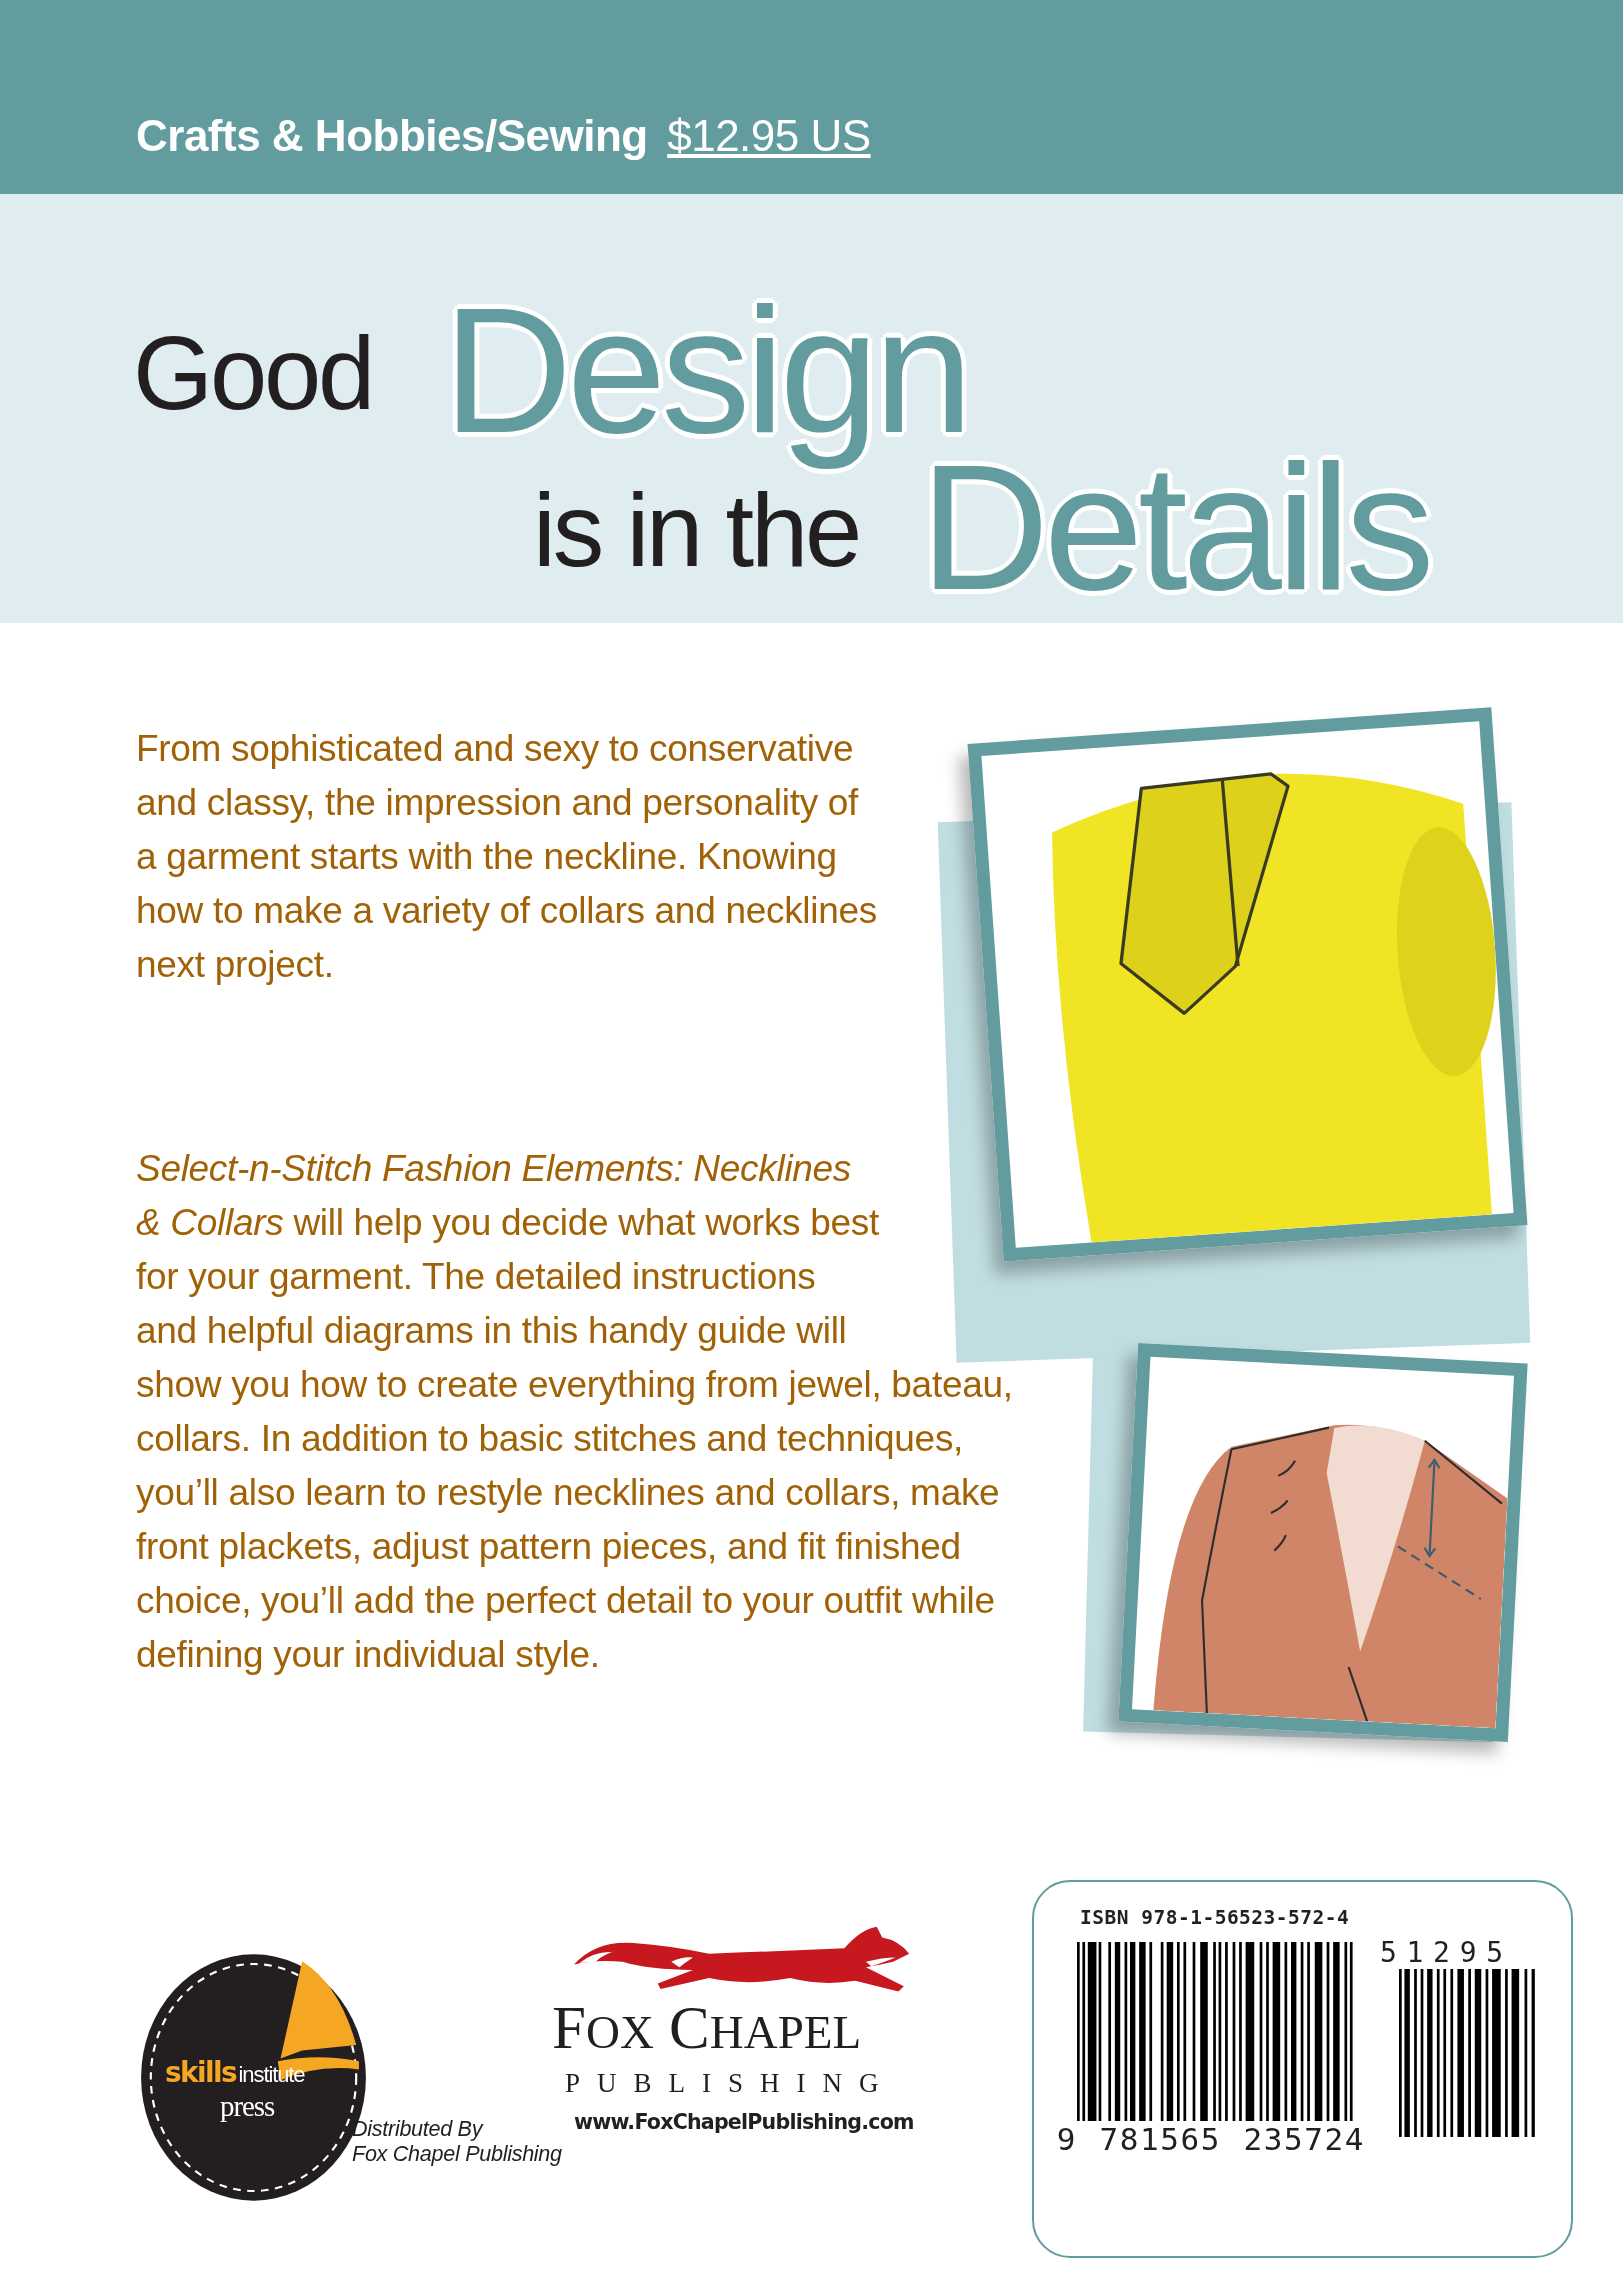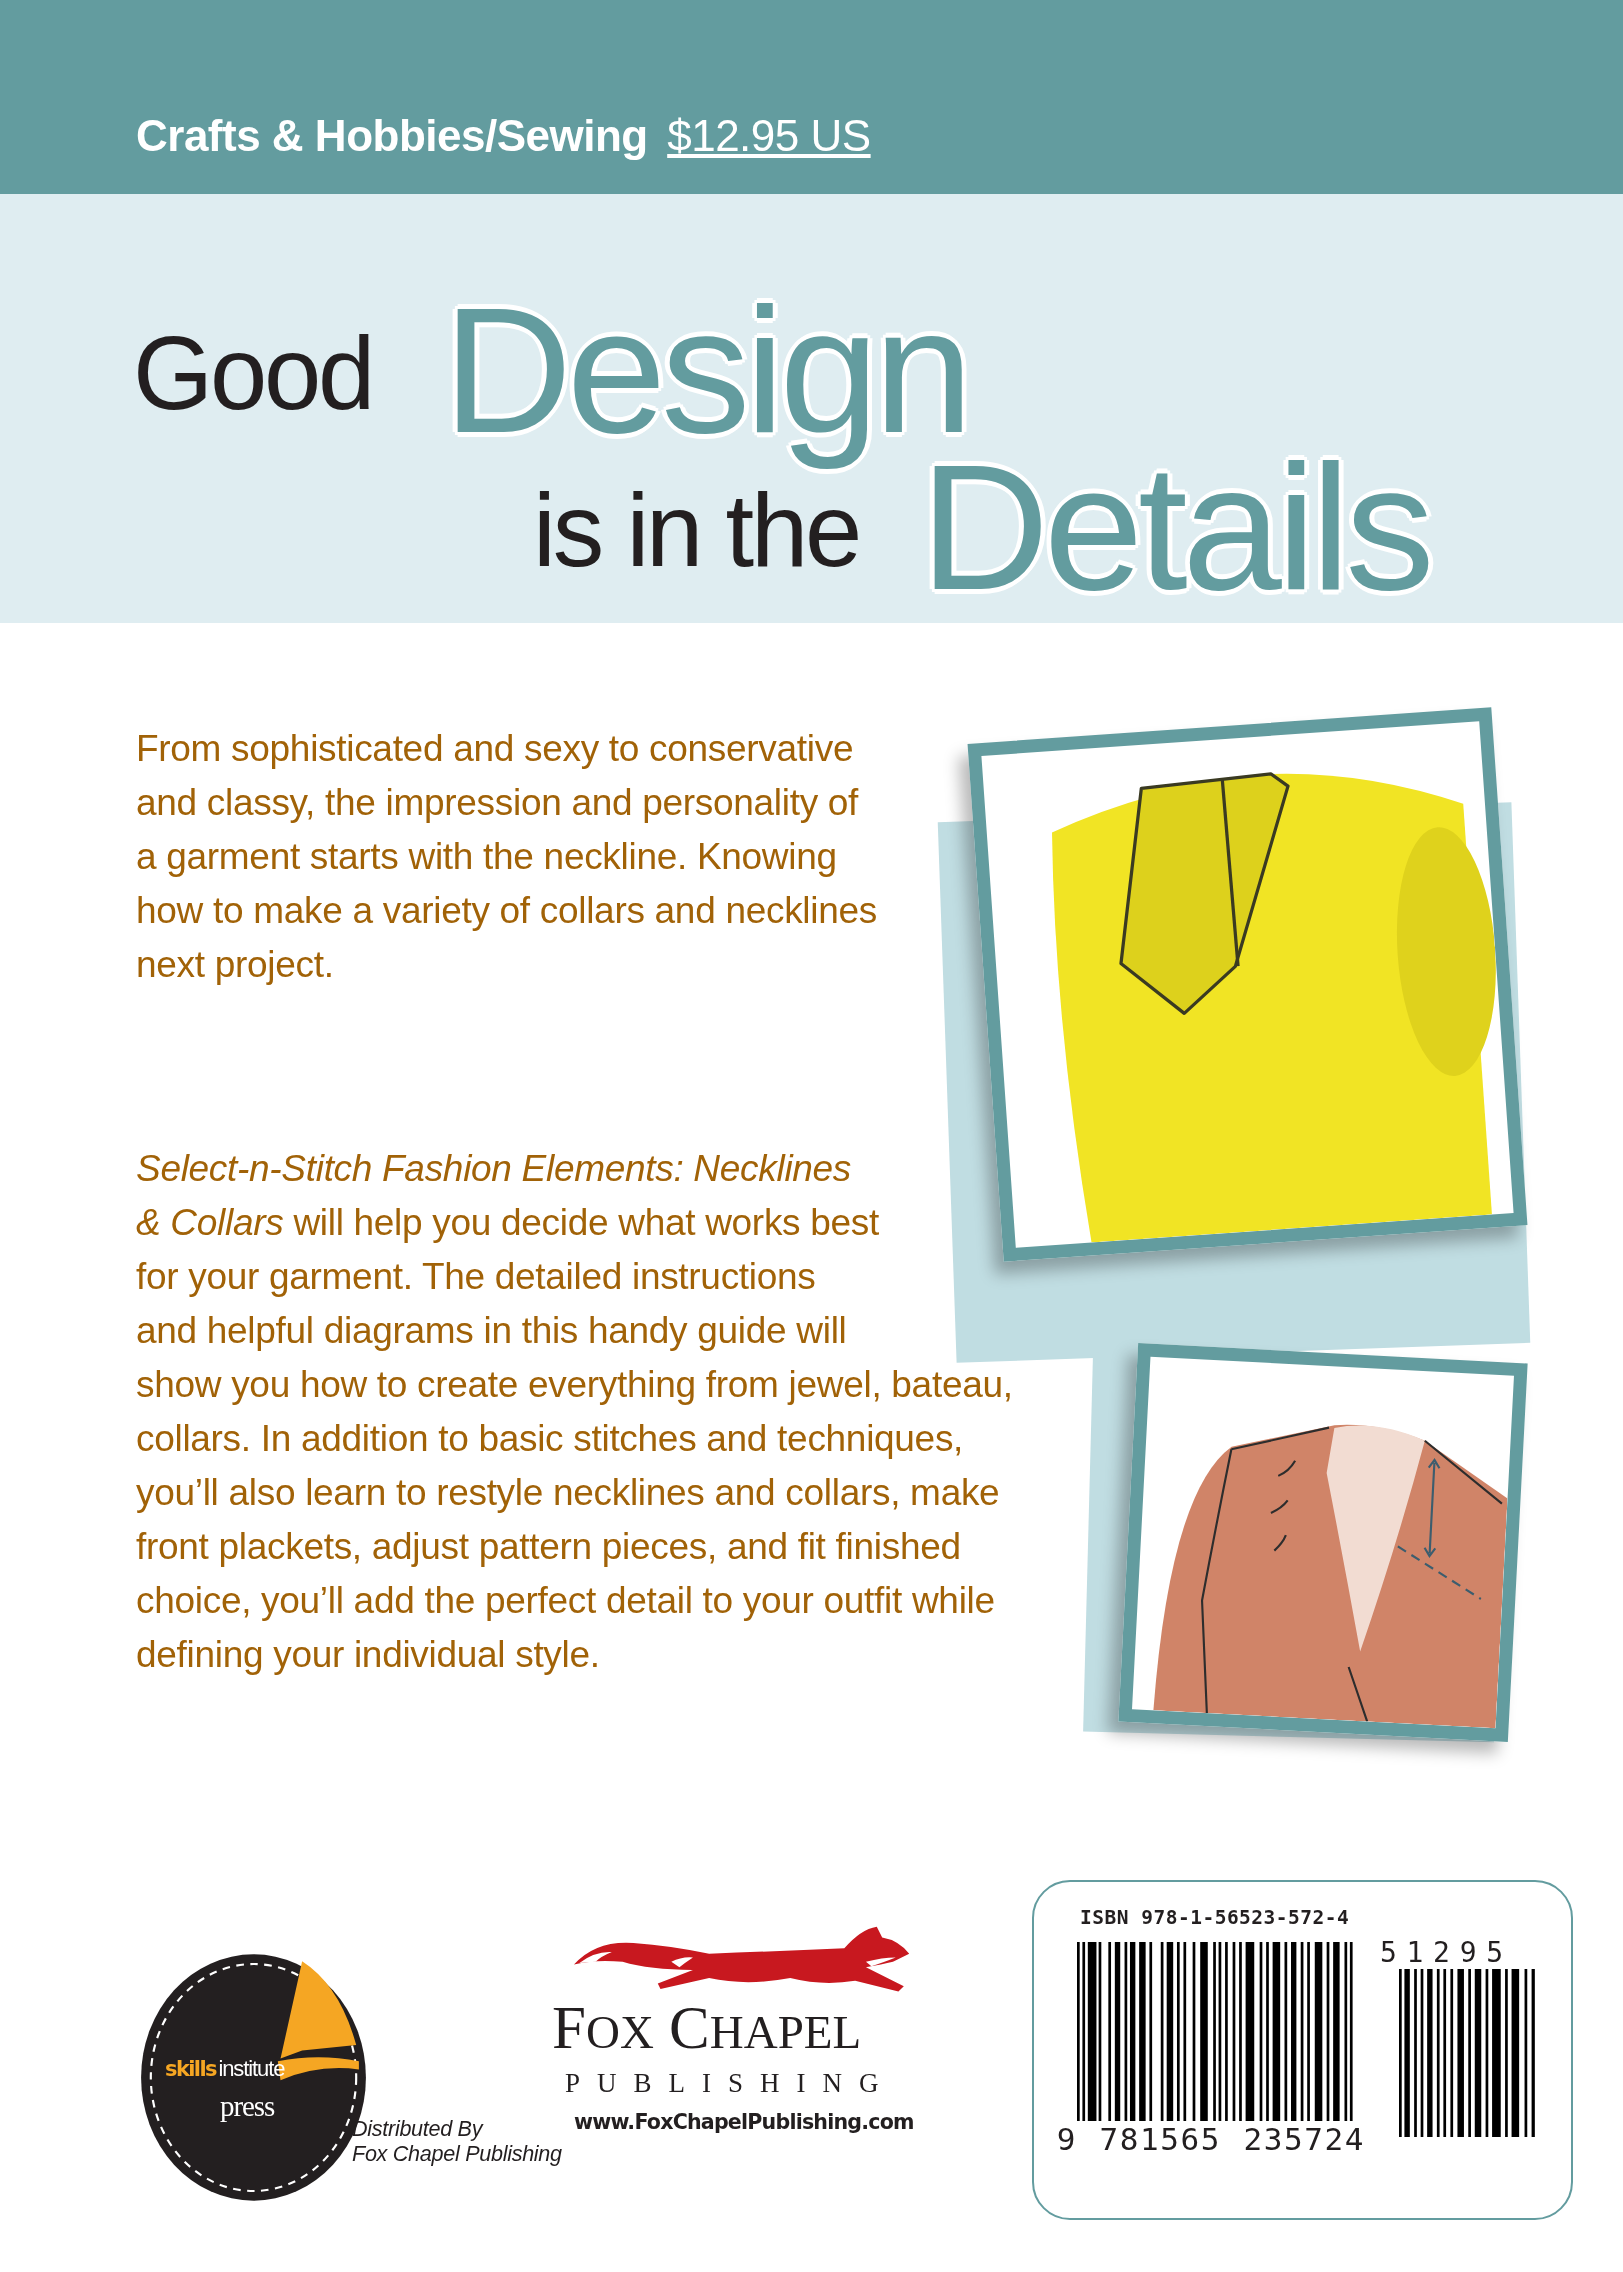--- a/index.html
+++ b/index.html
@@ -32,32 +32,32 @@
     .panel-bg { position: absolute; background: #c0dde2; }
     .panel-bg-1 { left: 947px; top: 812px; width: 574px; height: 541px; transform: rotate(-2deg); }
     .panel-bg-2 { left: 1088px; top: 1358px; width: 411px; height: 379px; transform: rotate(1.5deg); }
 
     .photo-frame { position: absolute; background: #ffffff; border: 13px solid #639c9f; overflow: hidden;
       box-shadow: -9.7px 12px 16px rgba(0,0,0,0.28); }
     .frame-1 { left: 985px; top: 725px; width: 525px; height: 519px; transform: rotate(-4deg); }
     .frame-2 { left: 1128px; top: 1353px; width: 390px; height: 379px; transform: rotate(3deg); }
     .photo-frame svg { position: absolute; left: 0; top: 0; width: 100%; height: 100%; }
 
-    .barcode-box { position: absolute; left: 1032px; top: 1880px; width: 541px; height: 340px;
+    .barcode-box { position: absolute; left: 1032px; top: 1880px; width: 541px; height: 378px;
       border: 2.2px solid #639c9f; border-radius: 38px; background: #ffffff; }
     .isbn-label { position: absolute; left: 46px; top: 24px; font-family: "DejaVu Sans Mono", monospace; font-size: 19.5px; font-weight: bold; letter-spacing: 0.5px; }
     .price-code { position: absolute; left: 346px; top: 54px; font-family: "DejaVu Sans Mono", monospace; font-size: 28px; letter-spacing: 9.7px; }
     .barcode-main { position: absolute; left: 43px; top: 60px; width: 281px; height: 195px; }
     .barcode-addon { position: absolute; left: 365px; top: 87px; width: 138px; height: 168px; }
     .ean-digits { position: absolute; left: 21.6px; top: 239px; font-family: "DejaVu Sans Mono", monospace; font-size: 31px; letter-spacing: 1.6px; background: linear-gradient(#fff,#fff); }
     .ean-digits span { background: #fff; padding: 0 1.1px; }
 
     .skills-logo { position: absolute; left: 140px; top: 1953px; width: 227px; height: 249px; }
     .skills-text { position: absolute; left: 165px; top: 2056px; white-space: nowrap; }
-    .skills-word { font-family: "DejaVu Sans", sans-serif; font-weight: bold; color: #f5a623; font-size: 21px; letter-spacing: -1.6px; }
+    .skills-word { font-family: "DejaVu Sans", sans-serif; font-weight: bold; color: #f5a623; font-size: 28px; letter-spacing: -1.6px; }
     .institute-word { font-family: Liberation Sans, sans-serif; color: #fff; font-size: 22px; letter-spacing: -1.1px; }
     .press-word { position: absolute; left: 220px; top: 2090px; font-family: Liberation Serif, serif; color: #fff; font-size: 29px; letter-spacing: -1.1px; }
     .distributed { position: absolute; left: 352px; top: 2116px; font-style: italic; font-size: 21.6px; line-height: 25px; color: #231f20; letter-spacing: -0.3px; }
 
     .fox-logo { position: absolute; left: 563px; top: 1924px; width: 368px; height: 73px; }
     .fox-wordmark { position: absolute; left: 552px; top: 1997px; font-family: "Liberation Serif", serif; font-size: 61px; color: #231f20; letter-spacing: 0px; white-space: nowrap; line-height: 1; }
     .fox-wordmark .small-caps { font-size: 47px; margin-top: 28px; }
     .fox-publishing { position: absolute; left: 565px; top: 2068px; font-family: "Liberation Serif", serif; font-size: 27px; letter-spacing: 17px; color: #231f20; white-space: nowrap; }
     .fox-url { position: absolute; left: 574px; top: 2110px; font-family: "DejaVu Sans", sans-serif; font-weight: bold; font-size: 20.6px; color: #231f20; letter-spacing: -0.8px; white-space: nowrap; }
   </style>

